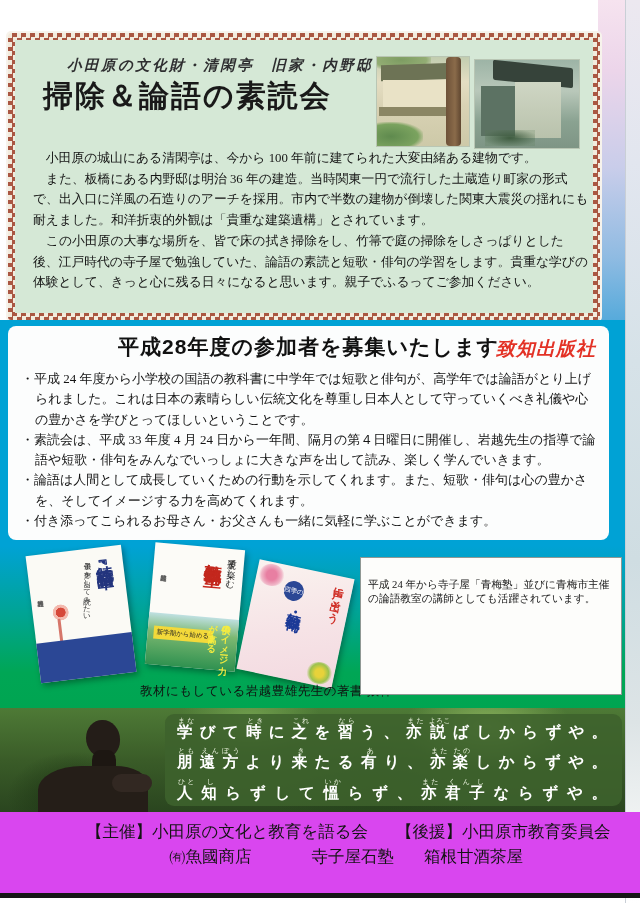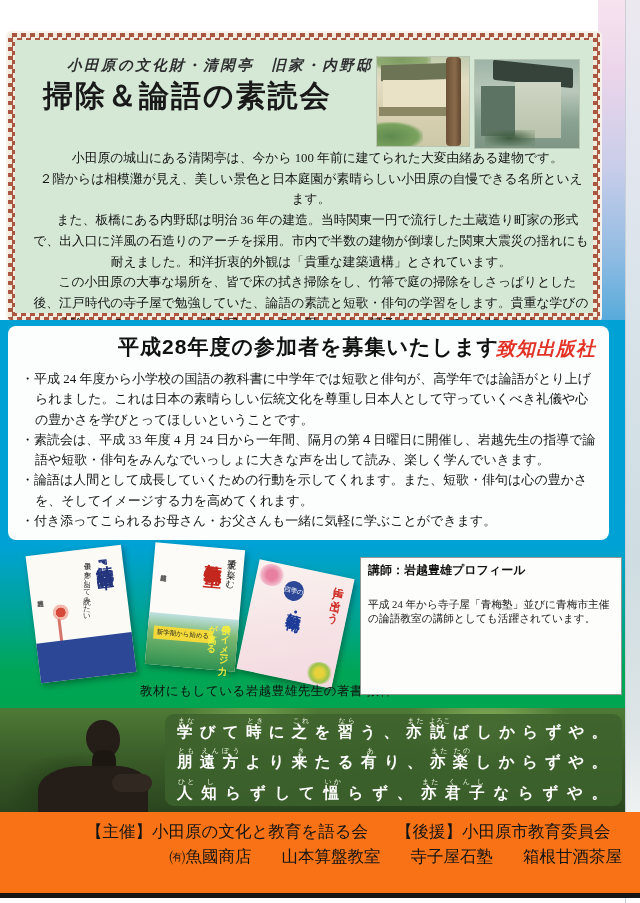--- a/index.html
+++ b/index.html
@@ -11,21 +11,21 @@
     background:linear-gradient(180deg,#ece8f0 0%,#e2e6ef 18%,#d6e2e8 40%,#cfdde2 62%,#dde4e6 80%,#f2f4f4 92%,#ffffff 100%);
     border-left:1px solid #c9cfd6; }
 
   
   .right-margin { position:absolute; left:598px; top:0; width:27px; height:322px;
     background:linear-gradient(180deg,#f6e3ef 0%,#ecd5ea 22%,#c9cdea 52%,#8fbbe2 80%,#55aadb 100%); }
 
   
   .frame { position:absolute; left:8px; top:33px; width:592px; height:287px;
     background:repeating-conic-gradient(#aa5742 0% 25%, #f2ebdd 0% 50%);
-    background-size:9px 9px; border-radius:3px; box-shadow:0 0 0 2px #f7f3ec;text-align:center; }
+    background-size:9px 9px; border-radius:3px; box-shadow:0 0 0 2px #f7f3ec; }
   .frame-inner { position:absolute; inset:7px; background:#d5e8d6; }
 
   .hdr-subtitle { position:absolute; left:52px; top:16px; font-size:14.5px; letter-spacing:2.5px;
     font-weight:bold; font-style:italic; color:#2e2e30; }
   .hdr-title { position:absolute; left:28px; top:36px; font-size:30px; letter-spacing:2px;
     font-weight:600; color:#191919; font-family:"Liberation Serif", serif; }
 
   .painting { position:absolute; overflow:hidden; box-shadow:0 0 0 1px #b9c6b4; }
   .painting1 { left:362px; top:17px; width:92px; height:89px;
     background:linear-gradient(180deg,#c2cdb0 0%,#e4ddc2 28%,#d9d2b4 55%,#cdc9a8 100%); }
@@ -114,21 +114,21 @@
   .statue .body { position:absolute; left:30px; top:50px; width:110px; height:60px; background:#251e18; border-radius:40% 30% 0 0; }
   .statue .hands { position:absolute; left:104px; top:58px; width:40px; height:18px; background:#322822; border-radius:10px; }
   .quote-box { position:absolute; left:165px; top:6px; width:457px; height:92px;
     background:rgba(62,98,44,0.88); border-radius:9px; padding:3px 12px 5px 12px;
     display:flex; flex-direction:column; justify-content:space-between; }
   .quote-line { font-family:"Liberation Sans", sans-serif; font-weight:bold; color:#ffffff;
     font-size:15.5px; letter-spacing:3px; text-align:justify; text-align-last:justify; line-height:1.05; }
   .quote-line ruby rt { font-size:7px; letter-spacing:0; color:#e8f0dc; font-weight:normal; }
 
   
-  .footer { position:absolute; left:0; top:812px; width:640px; height:81px; background:#f97316;
+  .footer { position:absolute; left:0; top:812px; width:640px; height:81px; background:#d946ef;
     font-family:"Liberation Sans", sans-serif; color:#141414; font-size:16.5px; font-weight:500; }
   .f-row { display:flex; align-items:baseline; line-height:25px; }
   .f-row1 { padding-left:86px; margin-top:7px; }
   .f-row2 { padding-left:86px; }
   .f-row3 { padding-left:122px;margin-left:47px; }
   .f-gap28 { width:28px; } .f-gap50 { width:50px; } .f-gap30 { width:30px; }
   .black-bar { position:absolute; left:0; top:893px; width:640px; height:5px; background:#161616; }
 </style>
 </head>
 <body>
@@ -153,21 +153,20 @@
       </div>
       <div class="painting painting2">
         <div class="roof"></div>
         <div class="kura"></div>
         <div class="side"></div>
         <div class="shrub"></div>
       </div>
 
       <div class="intro">
         <p class="ind">小田原の城山にある清閑亭は、今から 100 年前に建てられた大変由緒ある建物です。</p>
-        <p>２階からは相模灘が見え、美しい景色と日本庭園が素晴らしい小田原の自慢できる名所といえます。</p>
         <p class="ind">また、板橋にある内野邸は明治 36 年の建造。当時関東一円で流行した土蔵造り町家の形式で、出入口に洋風の石造りのアーチを採用。市内で半数の建物が倒壊した関東大震災の揺れにも耐えました。和洋折衷的外観は「貴重な建築遺構」とされています。</p>
         <p class="ind">この小田原の大事な場所を、皆で床の拭き掃除をし、竹箒で庭の掃除をしさっぱりとした後、江戸時代の寺子屋で勉強していた、論語の素読と短歌・俳句の学習をします。貴重な学びの体験として、きっと心に残る日々になると思います。親子でふるってご参加ください。</p>
       </div>
     </div>
   </div>
 
   <div class="blue-section">
     <div class="white-box">
       <div class="recruit-head">
         <span class="recruit-title">平成28年度の参加者を募集いたします</span>
@@ -208,21 +207,20 @@
       <div class="blossom tl"></div>
       <div class="blossom br"></div>
       <div class="bsub">声に出そう</div>
       <div class="circle">四季の</div>
       <div class="btitle">短歌・俳句</div>
     </div>
 
     <div class="books-caption">教材にもしている岩越豊雄先生の著書 抜粋</div>
 
     <div class="profile-box">
-      <div class="profile-title">講師：岩越豊雄プロフィール</div>
       <div class="profile-body">
         <br>
         <span>平成 24 年から寺子屋「青梅塾」並びに青梅市主催の論語教室の講師としても活躍されています。</span>
       </div>
     </div>
   </div>
 
   <div class="photo-section">
     <div class="foliage"></div>
     <div class="statue">
@@ -242,21 +240,20 @@
     <div class="f-row f-row1">
       <span>【主催】</span>
       <span>小田原の文化と教育を語る会</span>
       <span class="f-gap28"></span>
       <span>【後援】</span>
       <span>小田原市教育委員会</span>
     </div>
     <div class="f-row f-row3">
       <span>㈲魚國商店</span>
       <span class="f-gap30"></span>
-      <span>山本算盤教室</span>
       <span class="f-gap30"></span>
       <span>寺子屋石塾</span>
       <span class="f-gap30"></span>
       <span>箱根甘酒茶屋</span>
     </div>
   </div>
 
   <div class="black-bar"></div>
 </div>
 

